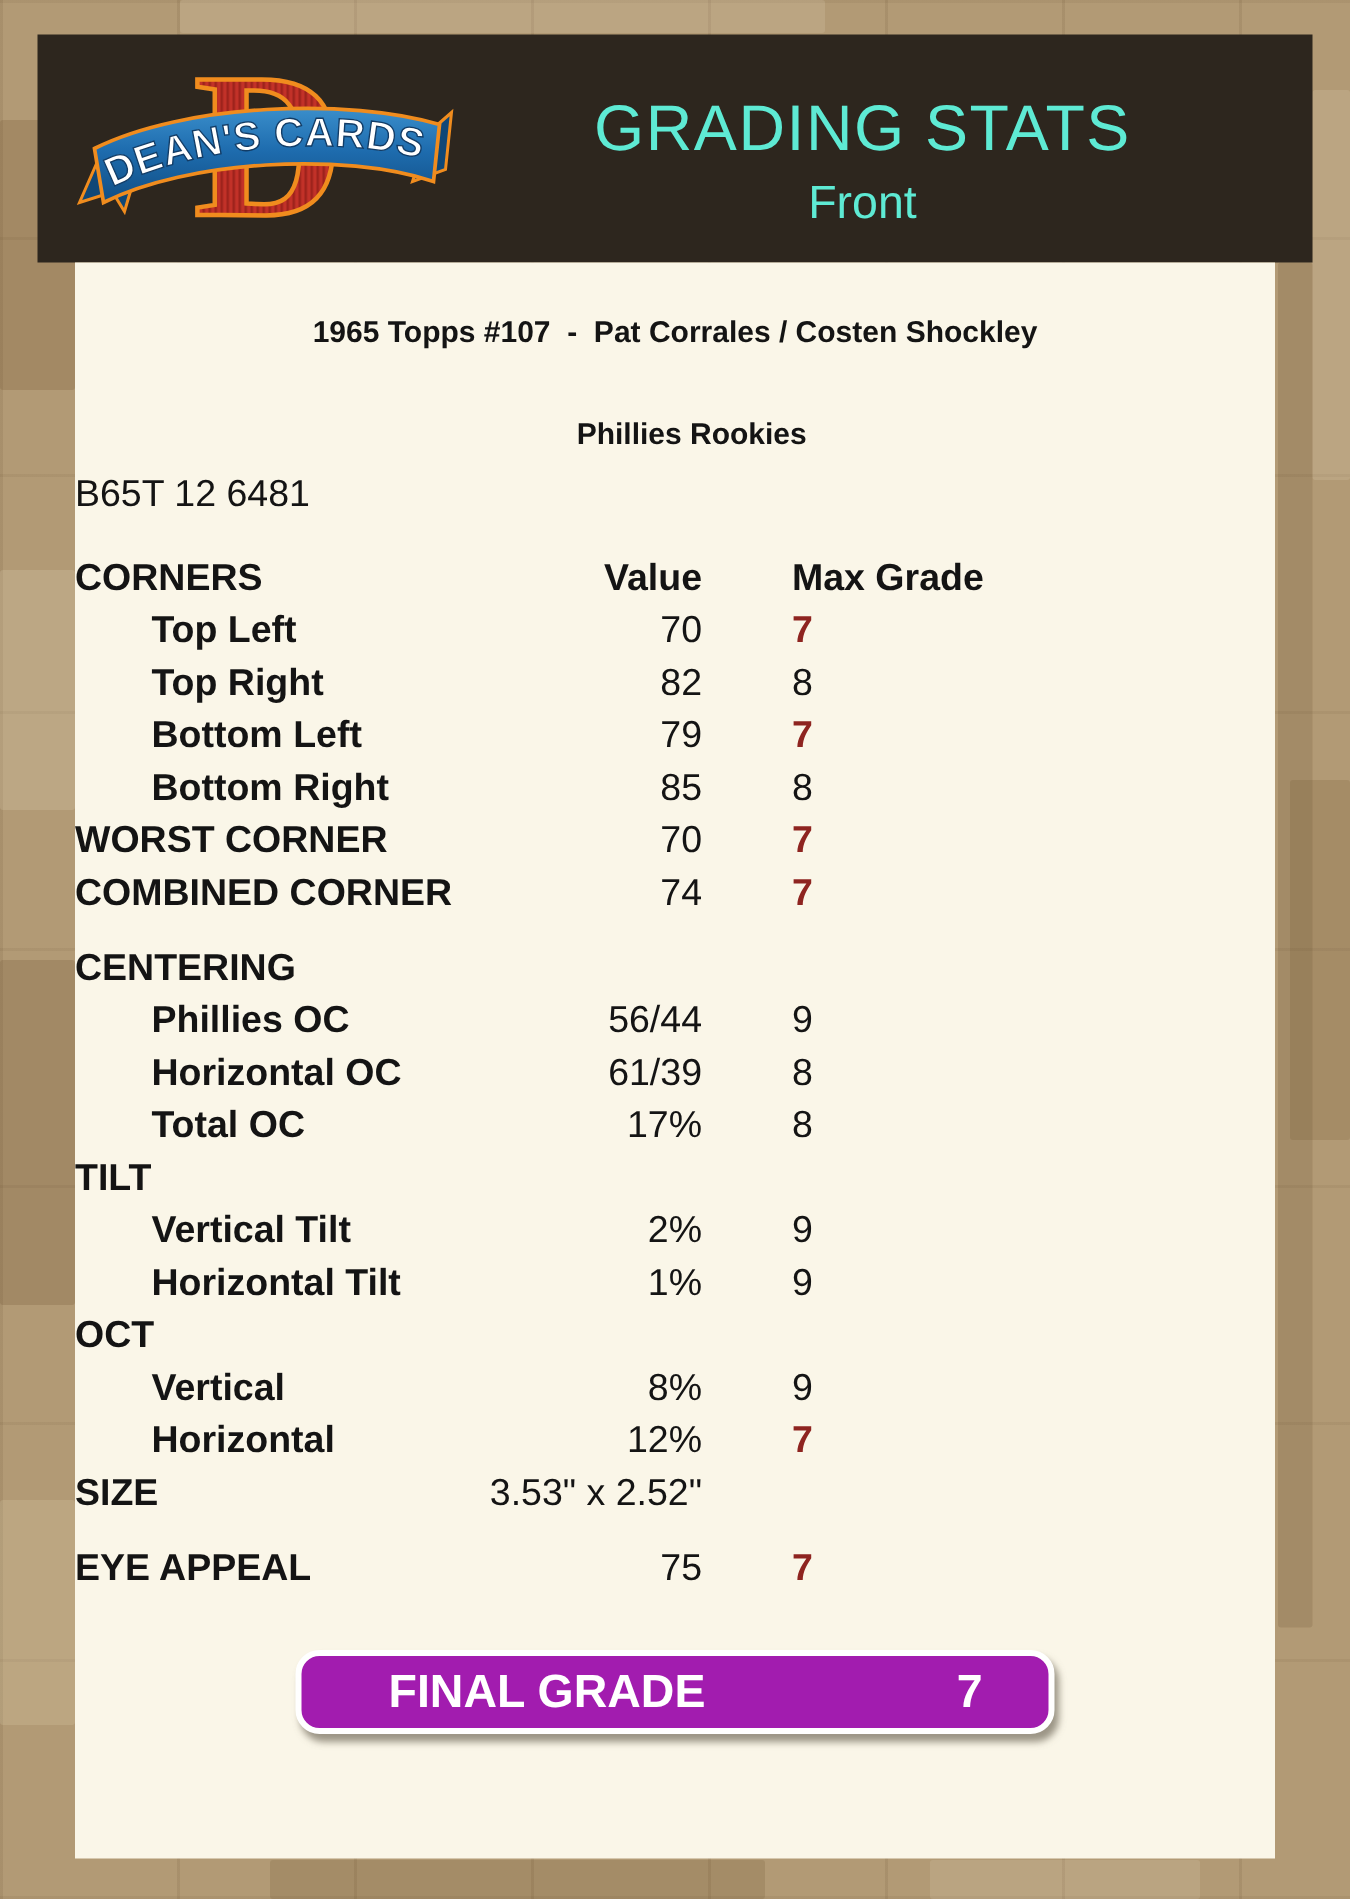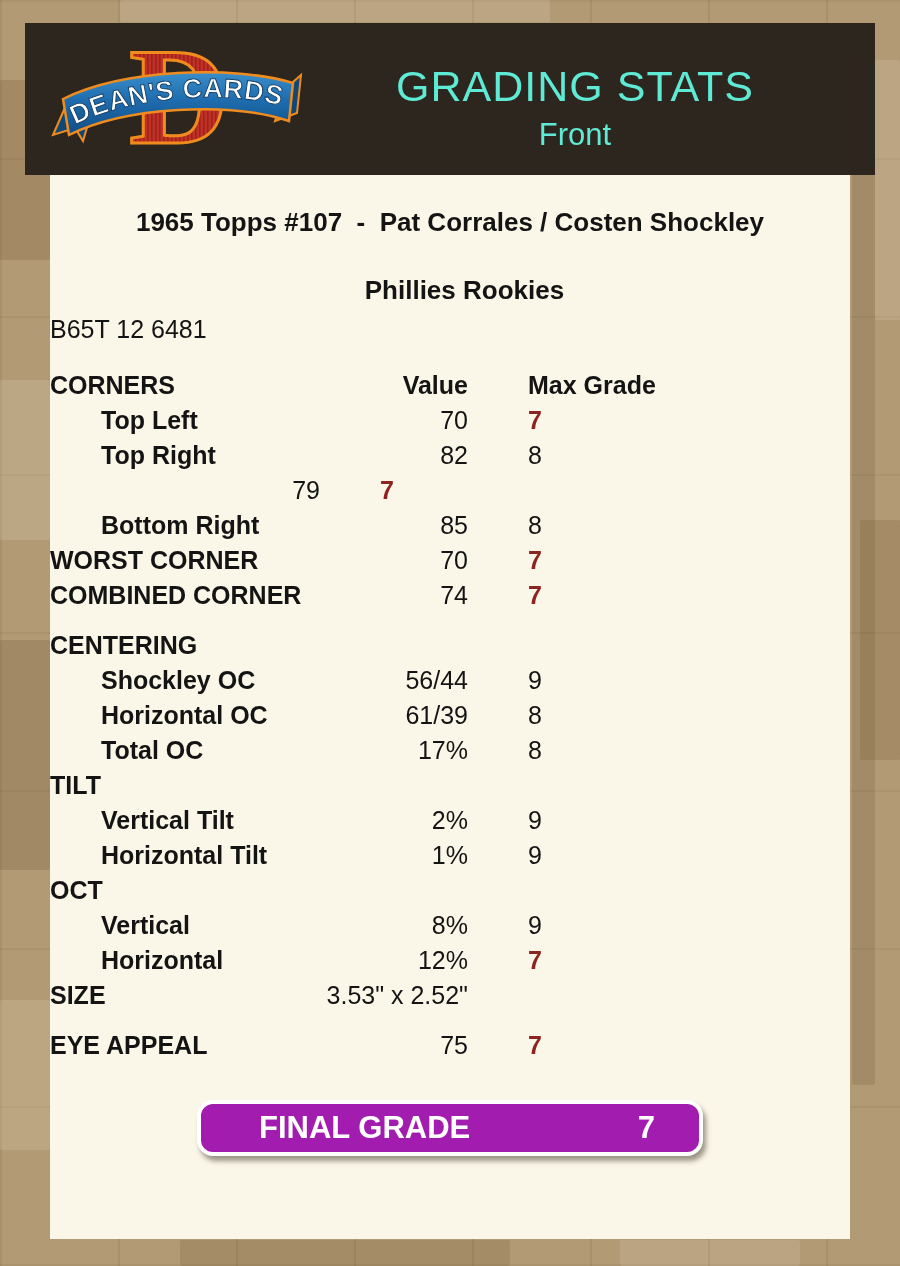--- a/index.html
+++ b/index.html
@@ -30,21 +30,21 @@
   .header-title{margin-top:40px;font-size:43px;line-height:46px;letter-spacing:1px;}
   .header-subtitle{margin-top:9px;font-size:31px;line-height:34px;}
 
   
   .panel{
     position:absolute;left:50px;top:175px;width:800px;height:1064px;
     background:#faf6e8;color:#141414;
   }
   .card-title{
     margin-top:30px;text-align:center;
-    font-size:26px;font-weight:bold;line-height:34px;white-space:pre-wrap;
+    font-size:20px;font-weight:bold;line-height:34px;white-space:pre-wrap;
   }
   .cert-number{text-align:left;font-size:25px;line-height:30px;margin-top:7px;}
 
   .grading-table{margin-top:24px;}
   .t-row{
     display:grid;grid-template-columns:270px 148px 254px;
     height:35px;line-height:35px;font-size:25px;
   }
   .t-row.gap{margin-top:15px;}
   .t-head div{font-weight:bold;}
@@ -123,20 +123,21 @@
           <div class="t-label indent">Top Left</div>
           <div class="t-value">70</div>
           <div class="t-grade red">7</div>
         </div>
         <div class="t-row">
           <div class="t-label indent">Top Right</div>
           <div class="t-value">82</div>
           <div class="t-grade">8</div>
         </div>
         <div class="t-row">
+          <div class="t-label indent">Bottom Left</div>
           <div class="t-value">79</div>
           <div class="t-grade red">7</div>
         </div>
         <div class="t-row">
           <div class="t-label indent">Bottom Right</div>
           <div class="t-value">85</div>
           <div class="t-grade">8</div>
         </div>
         <div class="t-row">
           <div class="t-label bold">WORST CORNER</div>
@@ -147,21 +148,21 @@
           <div class="t-label bold">COMBINED CORNER</div>
           <div class="t-value">74</div>
           <div class="t-grade red">7</div>
         </div>
         <div class="t-row gap">
           <div class="t-label bold">CENTERING</div>
           <div class="t-value"></div>
           <div class="t-grade"></div>
         </div>
         <div class="t-row">
-          <div class="t-label indent">Shockley OC</div>
+          <div class="t-label indent">Phillies OC</div>
           <div class="t-value">56/44</div>
           <div class="t-grade">9</div>
         </div>
         <div class="t-row">
           <div class="t-label indent">Horizontal OC</div>
           <div class="t-value">61/39</div>
           <div class="t-grade">8</div>
         </div>
         <div class="t-row">
           <div class="t-label indent">Total OC</div>

